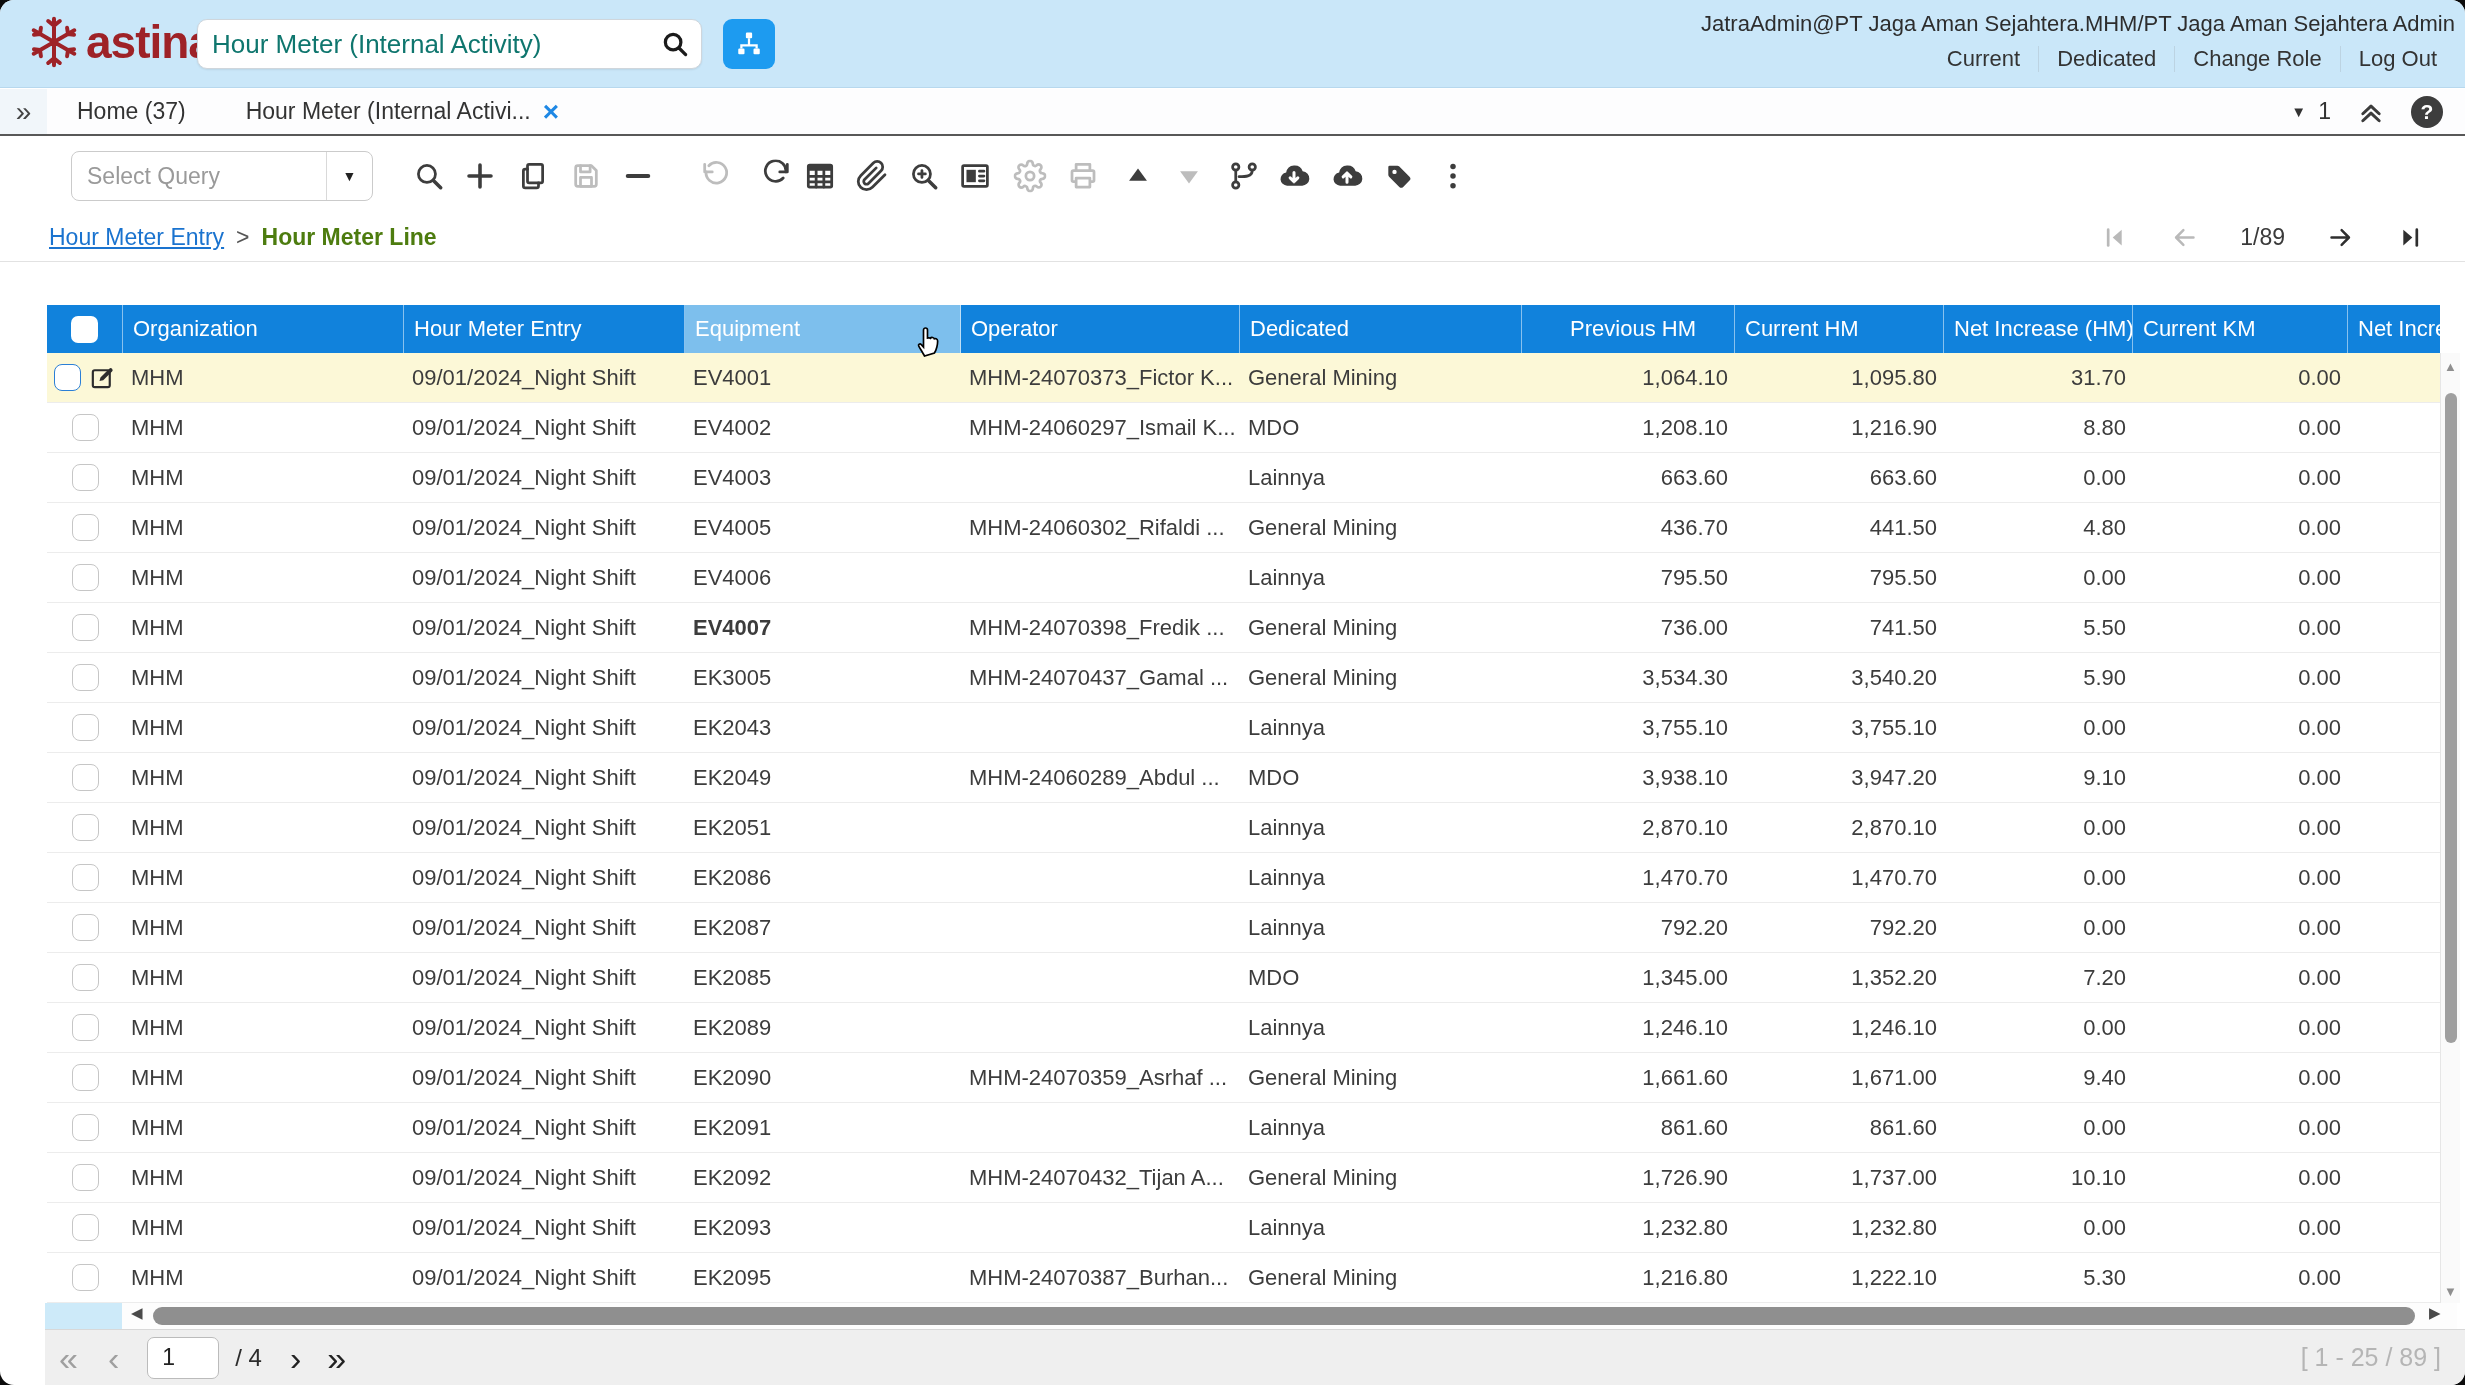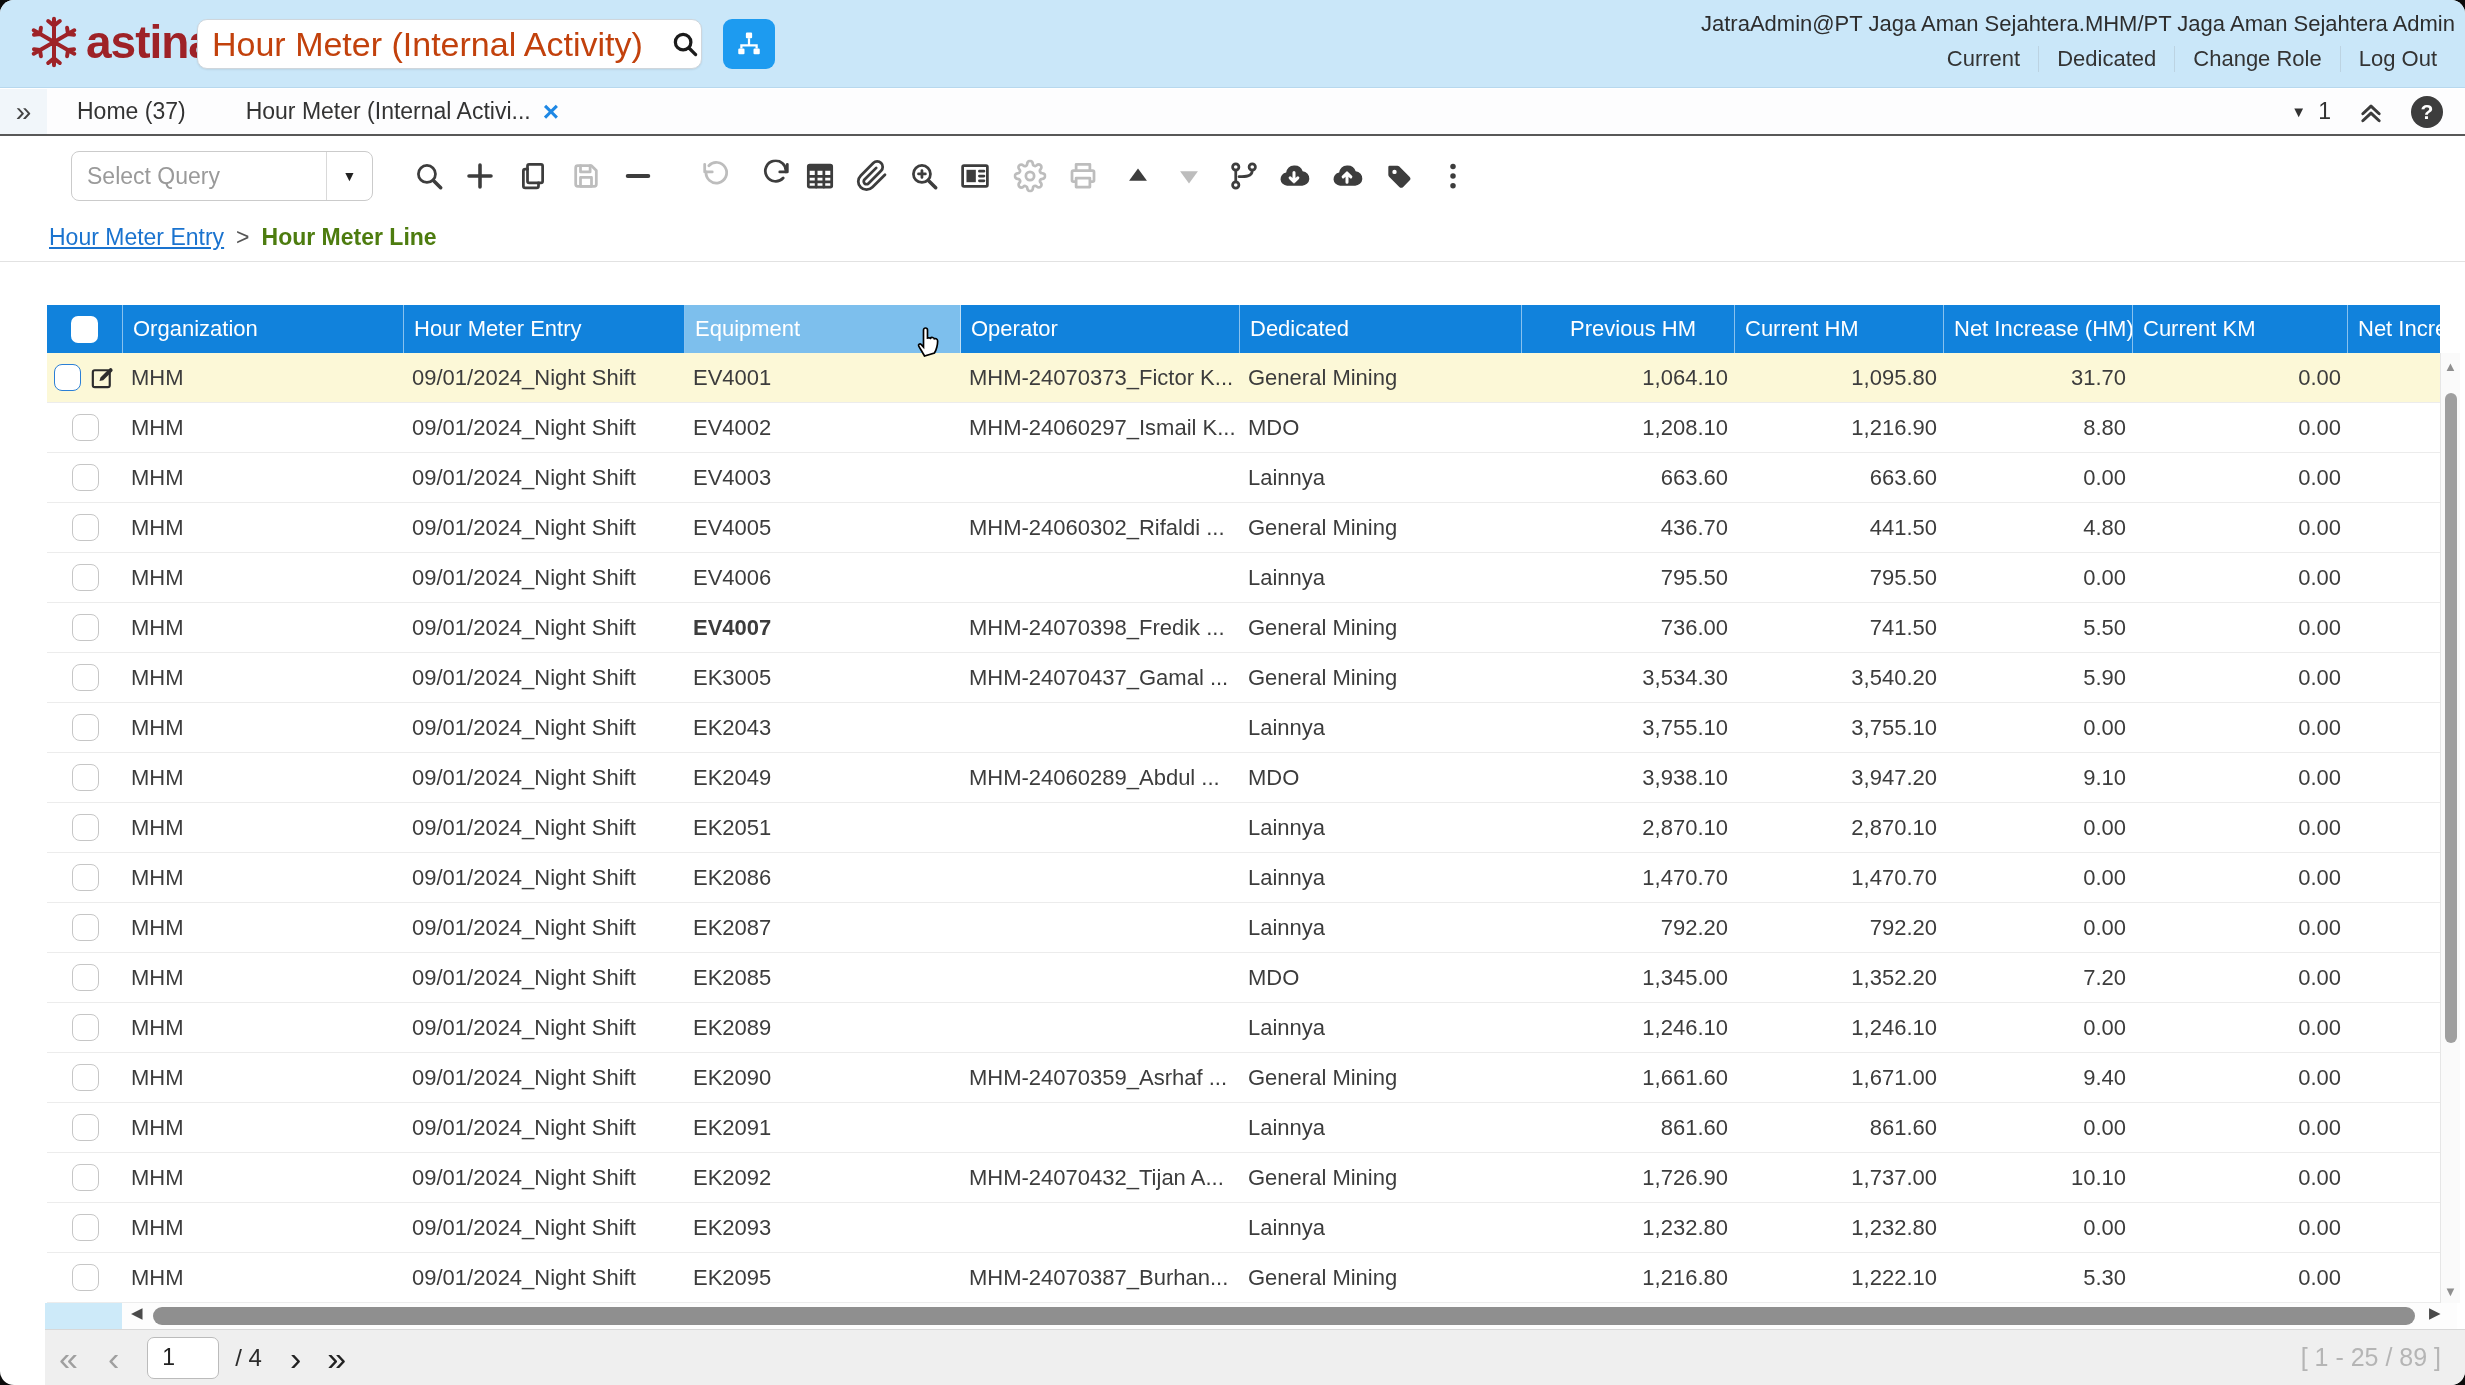--- a/index.html
+++ b/index.html
@@ -5,21 +5,21 @@
   html,body{margin:0;padding:0;background:#0b0b0b;}
   *{box-sizing:border-box;font-family:"Liberation Sans","DejaVu Sans",sans-serif;}
   .screen{position:relative;width:2465px;height:1385px;background:#ffffff;overflow:hidden;border-radius:14px;}
 
   
   .topbar{position:absolute;left:0;top:0;width:2465px;height:88px;background:#cae7f9;border-bottom:1px solid #b7d8ee;}
   .logo{position:absolute;left:26px;top:14px;display:flex;align-items:center;color:#9e2227;}
   .logo svg{width:56px;height:56px;}
   .logoword{font-size:46px;font-weight:700;letter-spacing:-1px;margin-left:4px;color:#9e2227;}
   .gsearch{position:absolute;left:197px;top:19px;width:505px;height:50px;background:#fff;border:1px solid #cfd6dc;border-radius:10px;display:flex;align-items:center;box-shadow:0 1px 2px rgba(0,0,0,.08);}
-  .gsearch input{flex:1;border:none;outline:none;font-size:34px;color:#c2410c;padding:0 14px;background:transparent;}
+  .gsearch input{flex:1;border:none;outline:none;font-size:26px;color:#0f766e;padding:0 14px;background:transparent;}
   .gsearch-btn{width:52px;height:100%;display:flex;align-items:center;justify-content:center;color:#1b1b1b;cursor:pointer;}
   .gsearch-btn svg{width:30px;height:30px;}
   .treebtn{position:absolute;left:723px;top:19px;width:52px;height:50px;background:#1d9bf0;border:none;border-radius:9px;display:flex;align-items:center;justify-content:center;cursor:pointer;}
   .treebtn svg{width:30px;height:30px;}
   .userarea{position:absolute;right:10px;top:8px;text-align:right;}
   .userlabel{font-size:22px;color:#2d2d2d;line-height:32px;}
   .userlinks{display:flex;justify-content:flex-end;align-items:center;margin-top:6px;font-size:22px;color:#333;}
   .userlinks span.lnk{padding:0 18px;cursor:pointer;}
   .userlinks span.lnk + span.lnk{border-left:1px solid #bcd3e2;}
 
@@ -290,20 +290,37 @@
             <circle cx="12" cy="19" r="2" fill="currentColor" stroke="none"></circle>
           </svg>
         </span>
       </div>
   </div>
 
   <div class="crumbrow">
     <span class="crumb-link">Hour Meter Entry</span>
     <span class="crumb-sep">&gt;</span>
     <span class="crumb-cur">Hour Meter Line</span>
+    <div class="recnav">
+      <svg class="nico dis" viewBox="0 0 24 24" fill="none" stroke="currentColor" stroke-width="2.4" stroke-linecap="round">
+          <path d="M5.5 5v14"></path>
+          <path d="M17.5 5l-8 7 8 7z" fill="currentColor" stroke="none"></path>
+        </svg>
+      <svg class="nico dis" viewBox="0 0 24 24" fill="none" stroke="currentColor" stroke-width="2.2" stroke-linecap="round" stroke-linejoin="round">
+          <path d="M20 12H5M11 5.5 4.5 12l6.5 6.5"></path>
+        </svg>
+      <span class="recpos">1/89</span>
+      <svg class="nico ena" viewBox="0 0 24 24" fill="none" stroke="currentColor" stroke-width="2.2" stroke-linecap="round" stroke-linejoin="round">
+          <path d="M4 12h15M13 5.5 19.5 12 13 18.5"></path>
+        </svg>
+      <svg class="nico ena" viewBox="0 0 24 24" fill="none" stroke="currentColor" stroke-width="2.4" stroke-linecap="round">
+          <path d="M18.5 5v14"></path>
+          <path d="M6.5 5l8 7-8 7z" fill="currentColor" stroke="none"></path>
+        </svg>
+    </div>
   </div>
 
   <div class="tablewrap">
     <div class="thead" id="thead">
         <div class="hcell cb">
           <span class="hcheck"></span>
         </div>
         <div class="hcell" style="width: 281px;">
           <span>Organization</span>
         </div>

